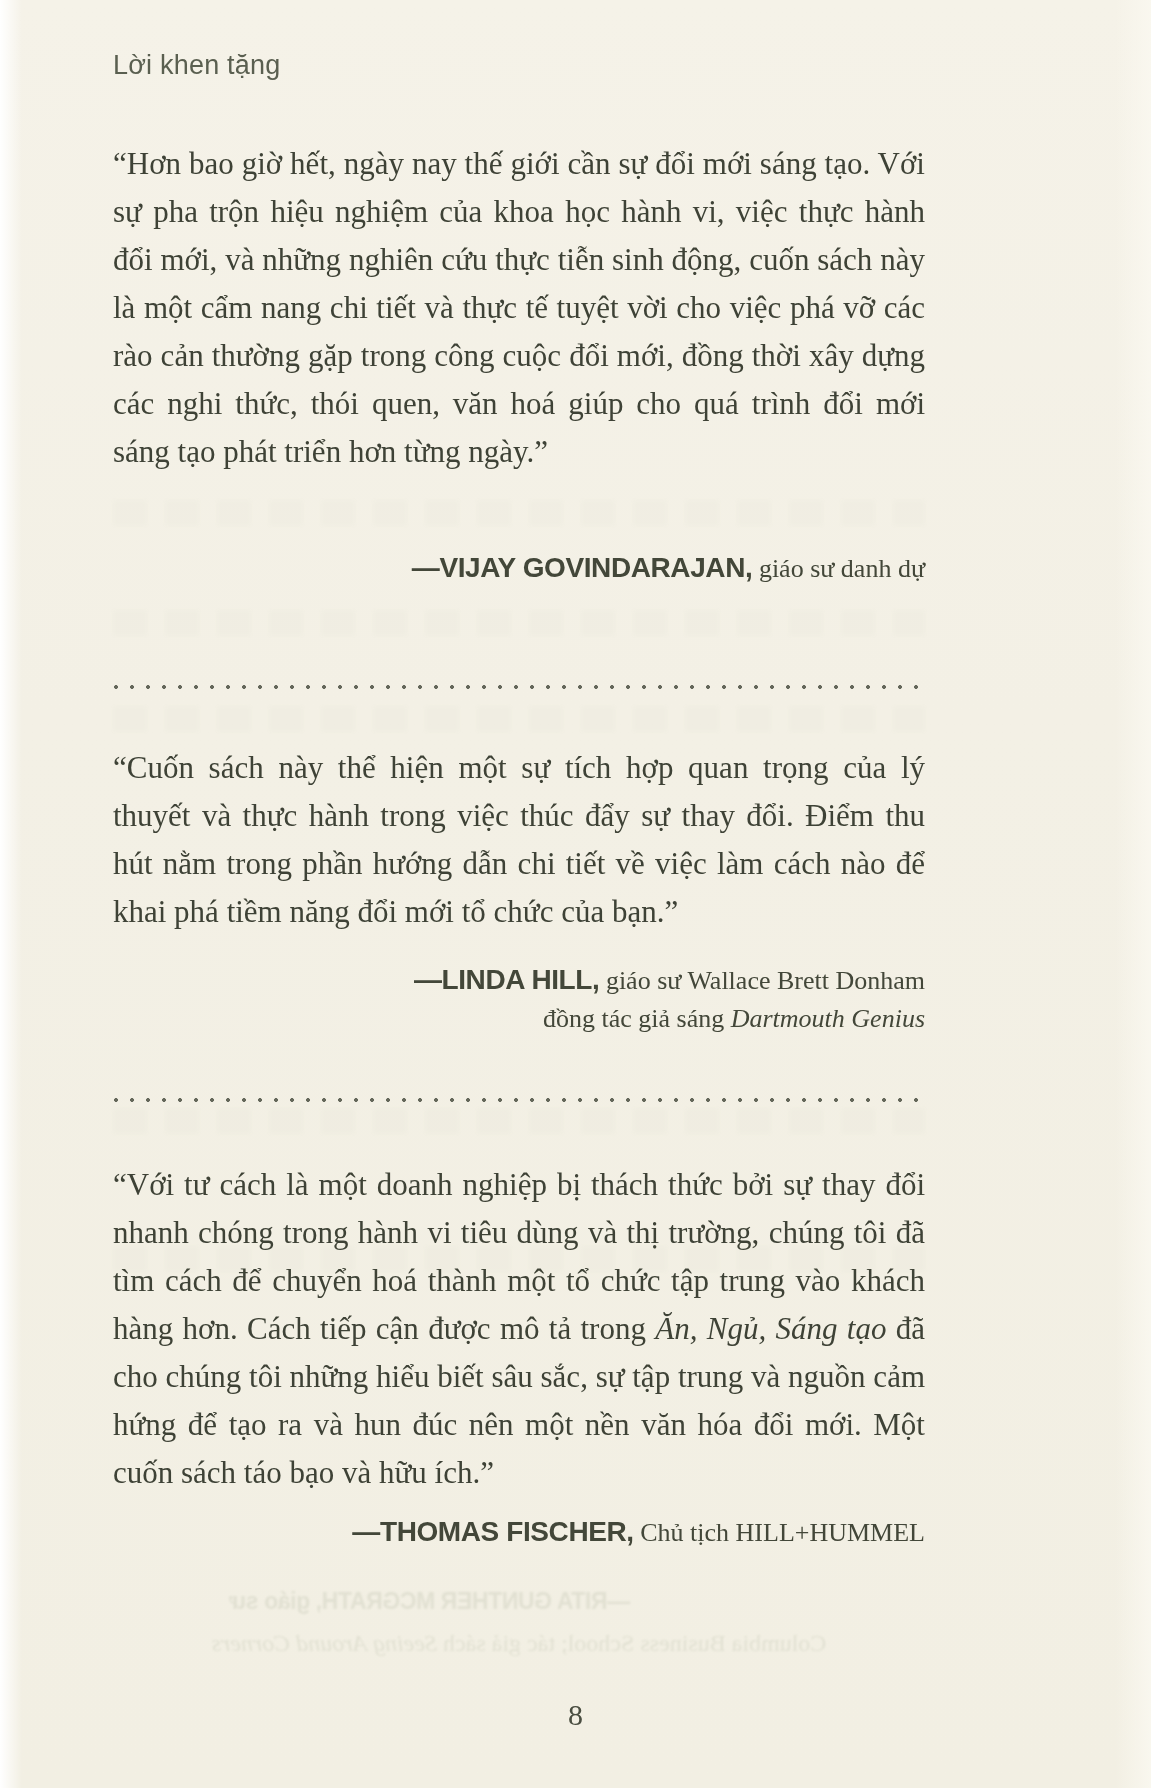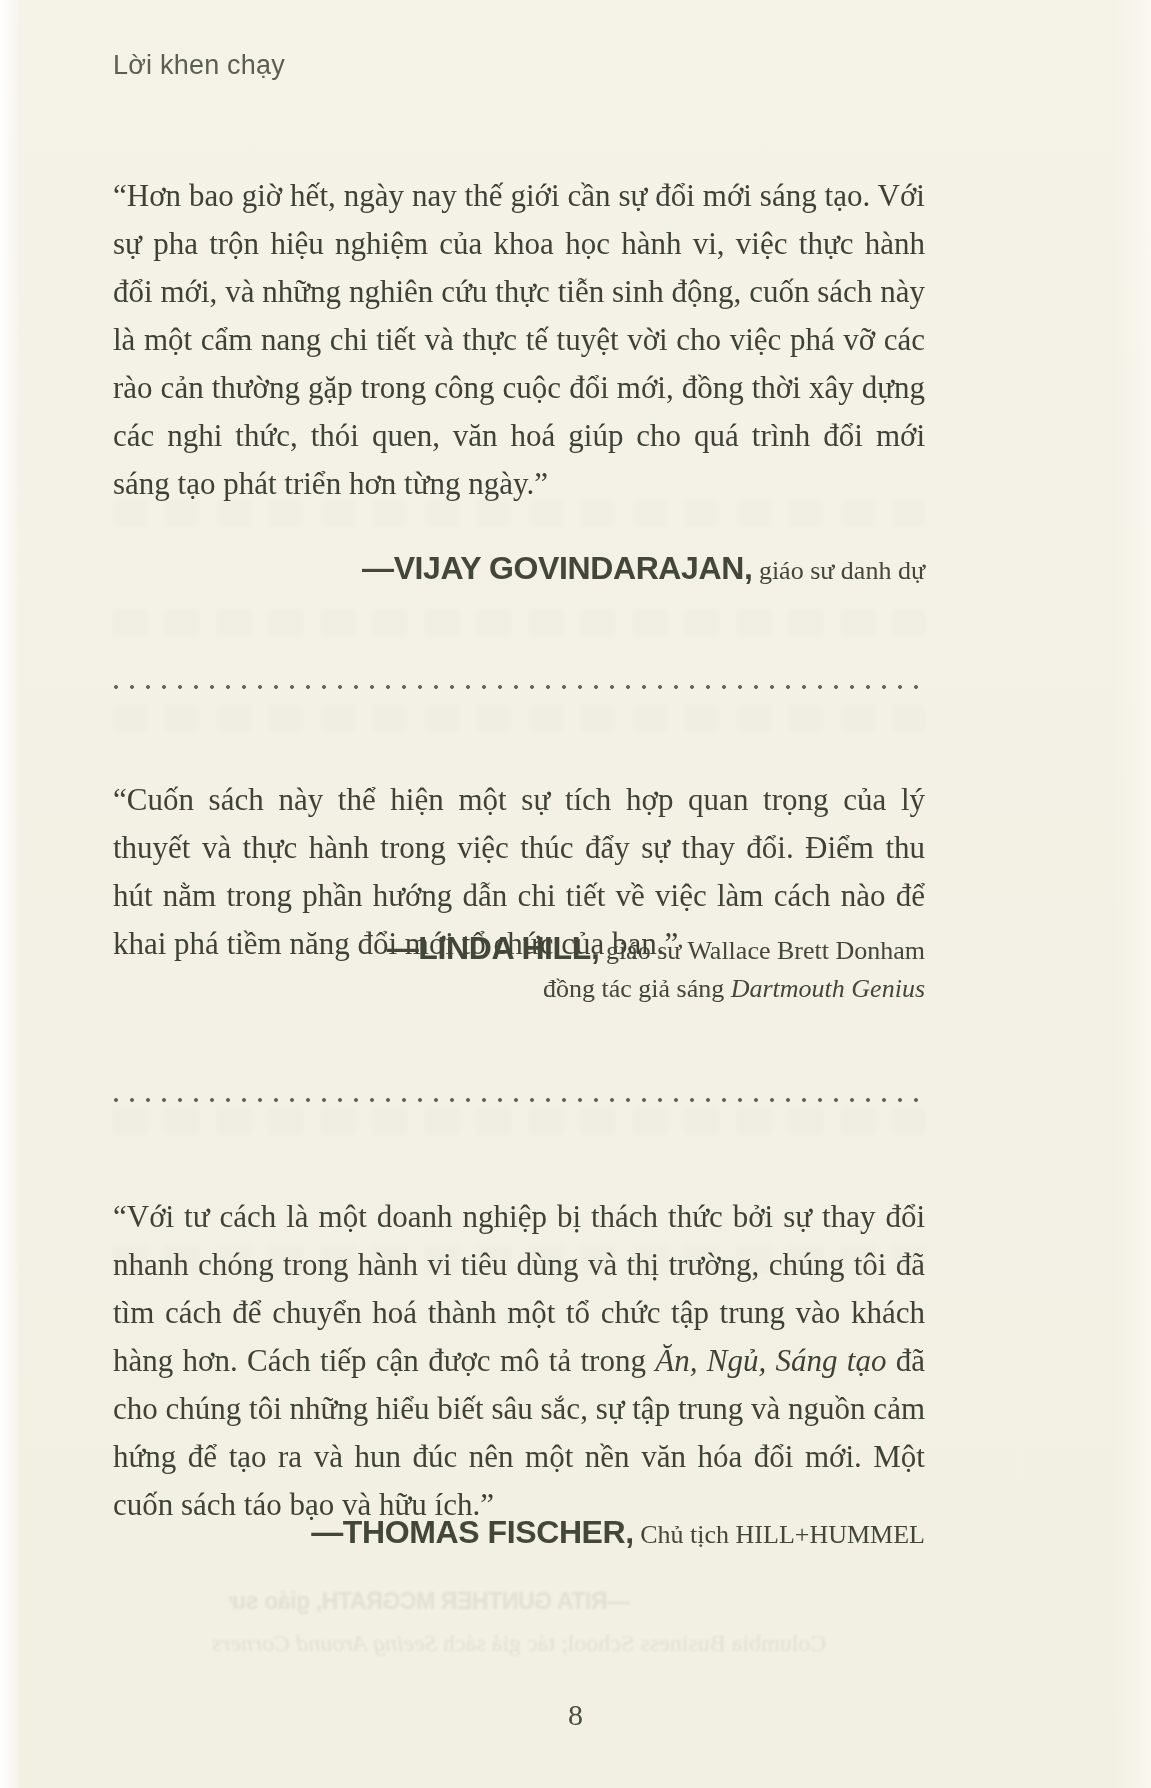--- a/index.html
+++ b/index.html
@@ -32,36 +32,35 @@
   }
 
   
   .quote-body {
     left: 113px;
     width: 812px;
     font-size: 31px;
     line-height: 48px;
     text-align: justify;
     color: #3e4236;
-    margin-top: 32px;
   }
 
   
   .attribution {
     left: 113px;
     width: 812px;
     font-size: 26px;
     line-height: 38px;
     text-align: right;
     color: #434739;
   }
   .run-name {
     font-family: "Liberation Sans", "DejaVu Sans", sans-serif;
     font-weight: 700;
-    font-size: 32px;
+    font-size: 28px;
     letter-spacing: -0.4px;
   }
   .run-italic { font-style: italic; }
 
   
   .dotted-sep {
     left: 113px;
     width: 812px;
     height: 6px;
     background-image: radial-gradient(circle at 3px 3px, #4b4f42 1.7px, rgba(75,79,66,0) 2.2px);
@@ -113,31 +112,31 @@
     top: 1698px;
     width: 1151px;
     text-align: center;
     font-size: 30px;
     color: #4a4e41;
   }
 </style>
 </head>
 <body>
 
-<div class="abs page-header">Lời khen chạy</div>
+<div class="abs page-header">Lời khen tặng</div>
 
 <div class="abs quote-body" style="top:140px;"><span>“Hơn bao giờ hết, ngày nay thế giới cần sự đổi mới sáng tạo. Với sự pha trộn hiệu nghiệm của khoa học hành vi, việc thực hành đổi mới, và những nghiên cứu thực tiễn sinh động, cuốn sách này là một cẩm nang chi tiết và thực tế tuyệt vời cho việc phá vỡ các rào cản thường gặp trong công cuộc đổi mới, đồng thời xây dựng các nghi thức, thói quen, văn hoá giúp cho quá trình đổi mới sáng tạo phát triển hơn từng ngày.”</span></div>
 <div class="abs attribution" style="top:549px;">
   <div><span class="run-name">—VIJAY GOVINDARAJAN,</span><span> giáo sư danh dự</span></div>
 </div>
 
 <div class="abs dotted-sep" style="top:684px;"></div>
 
 <div class="abs quote-body" style="top:744px;"><span>“Cuốn sách này thể hiện một sự tích hợp quan trọng của lý thuyết và thực hành trong việc thúc đẩy sự thay đổi. Điểm thu hút nằm trong phần hướng dẫn chi tiết về việc làm cách nào để khai phá tiềm năng đổi mới tổ chức của bạn.”</span></div>
-<div class="abs attribution" style="top:929px;">
+<div class="abs attribution" style="top:961px;">
   <div><span class="run-name">—LINDA HILL,</span><span> giáo sư Wallace Brett Donham</span></div>
   <div><span>đồng tác giả sáng </span><span class="run-italic">Dartmouth Genius</span></div>
 </div>
 
 <div class="abs dotted-sep" style="top:1097px;"></div>
 
 <div class="abs quote-body" style="top:1161px;"><span>“Với tư cách là một doanh nghiệp bị thách thức bởi sự thay đổi nhanh chóng trong hành vi tiêu dùng và thị trường, chúng tôi đã tìm cách để chuyển hoá thành một tổ chức tập trung vào khách hàng hơn. Cách tiếp cận được mô tả trong </span><span class="run-italic">Ăn, Ngủ, Sáng tạo</span><span> đã cho chúng tôi những hiểu biết sâu sắc, sự tập trung và nguồn cảm hứng để tạo ra và hun đúc nên một nền văn hóa đổi mới. Một cuốn sách táo bạo và hữu ích.”</span></div>
 <div class="abs attribution" style="top:1513px;">
   <div><span class="run-name">—THOMAS FISCHER,</span><span> Chủ tịch HILL+HUMMEL</span></div>
 </div>

